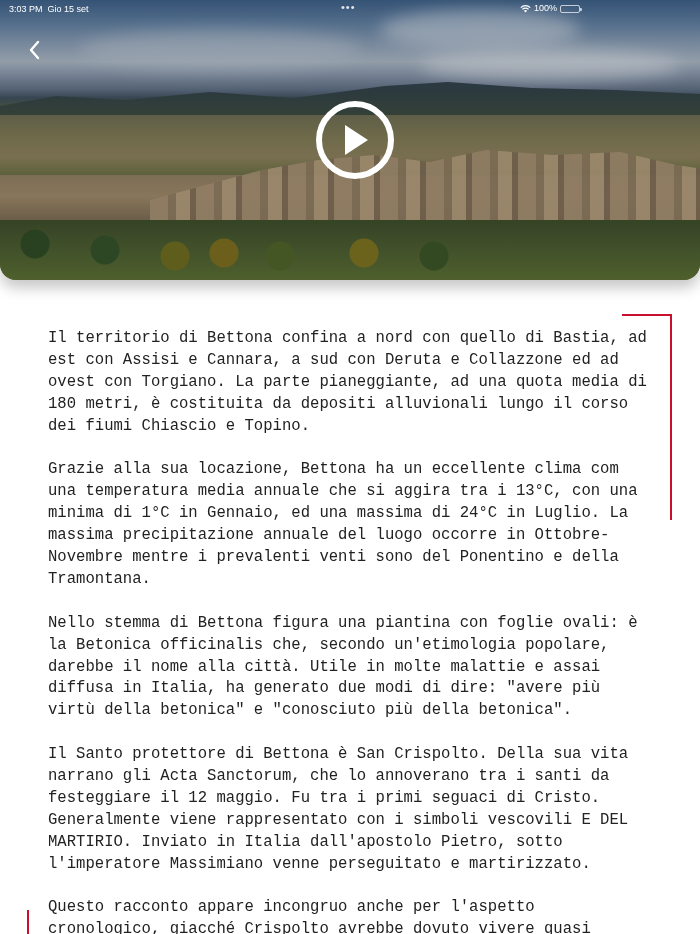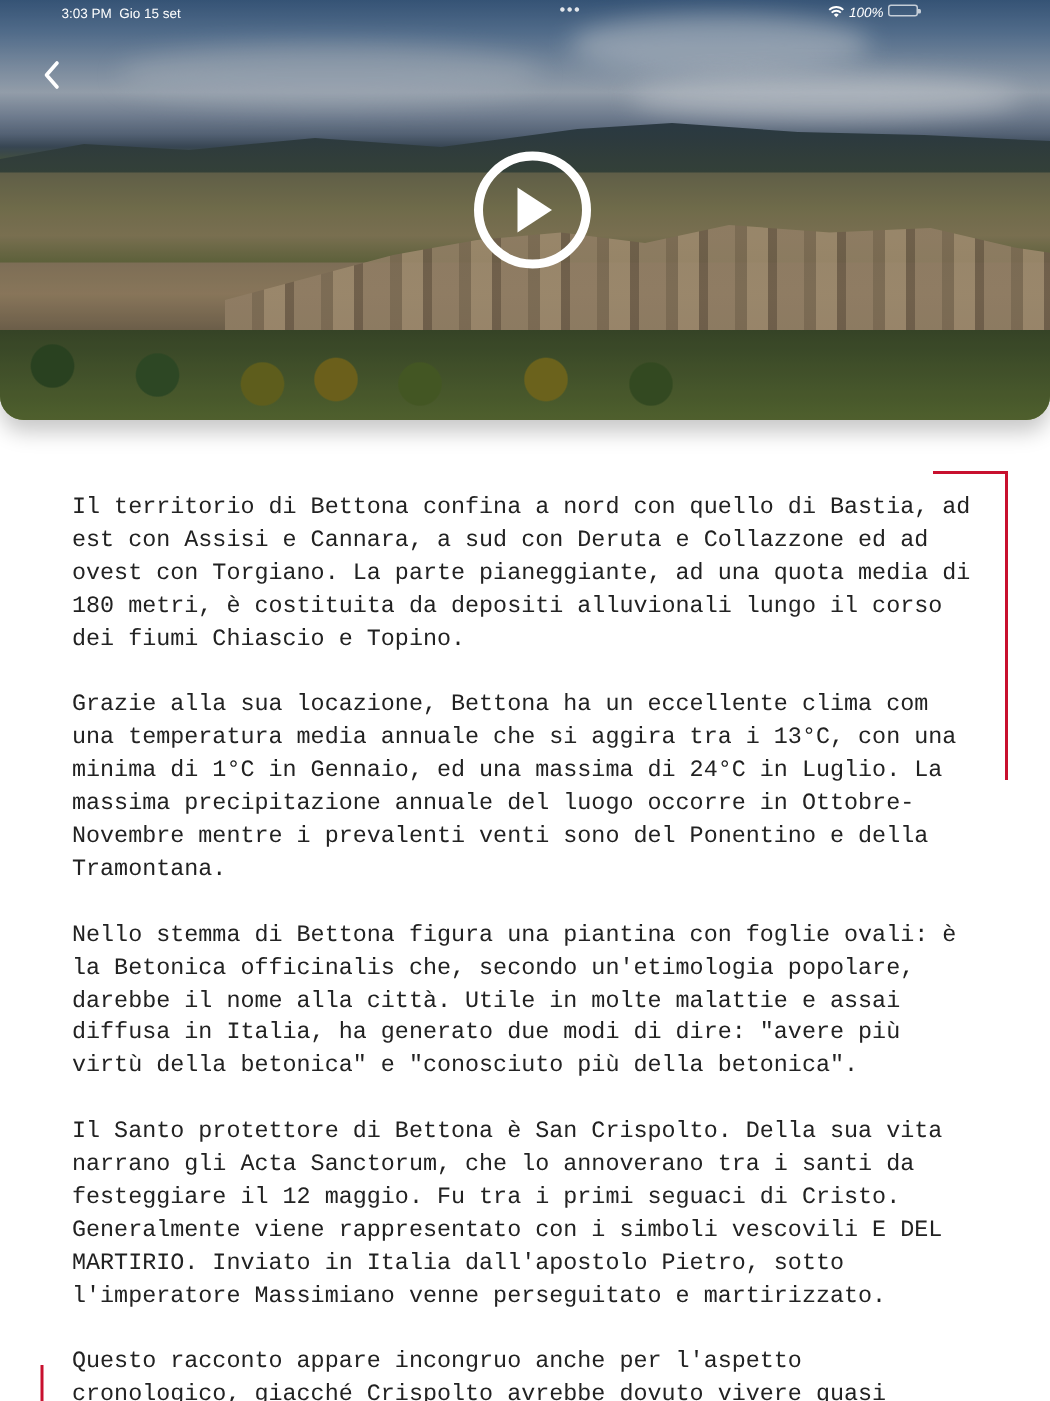--- a/index.html
+++ b/index.html
@@ -45,25 +45,25 @@
       radial-gradient(circle at 32% 55%, #7a6d1f 0 14px, transparent 15px),
       radial-gradient(circle at 40% 60%, #4d6228 0 14px, transparent 15px),
       radial-gradient(circle at 52% 55%, #7a7020 0 14px, transparent 15px),
       radial-gradient(circle at 62% 60%, #3b5426 0 14px, transparent 15px),
       linear-gradient(180deg, #3d4d2c, #5a6d34);
   }
   .hero .shade { position:absolute; inset:0; background:rgba(0,0,0,0.12); }
 
   .status-bar {
     position:absolute; left:0; top:0; width:588px; height:18px;
-    color:#fff; font-size:9px; font-family:"Liberation Sans", sans-serif;margin-left:32px;
+    color:#fff; font-size:9px; font-family:"Liberation Sans", sans-serif;
   }
   .status-time { position:absolute; left:9px; top:4px; }
   .status-dots { position:absolute; left:341px; top:1px; font-size:11px; letter-spacing:1px; opacity:0.85; }
-  .status-right { position:absolute; right:8px; top:3px; display:flex; align-items:flex-start; gap:3px;font-style:italic; }
+  .status-right { position:absolute; right:8px; top:3px; display:flex; align-items:flex-end; gap:3px; }
   .battery { width:20px; height:8px; border:1px solid rgba(255,255,255,0.7); border-radius:2px; position:relative; box-sizing:border-box; padding:1px; }
   .battery-fill { width:100%; height:100%; background:#fff; border-radius:1px; }
   .battery::after { content:""; position:absolute; right:-3px; top:2px; width:2px; height:3px; background:rgba(255,255,255,0.7); border-radius:0 1px 1px 0; }
 
   .back-button {
     position:absolute; left:22px; top:36px; width:24px; height:28px;
     display:flex; align-items:center; justify-content:center; cursor:pointer;
   }
   .play-button {
     position:absolute; left:316px; top:101px; width:78px; height:78px;

